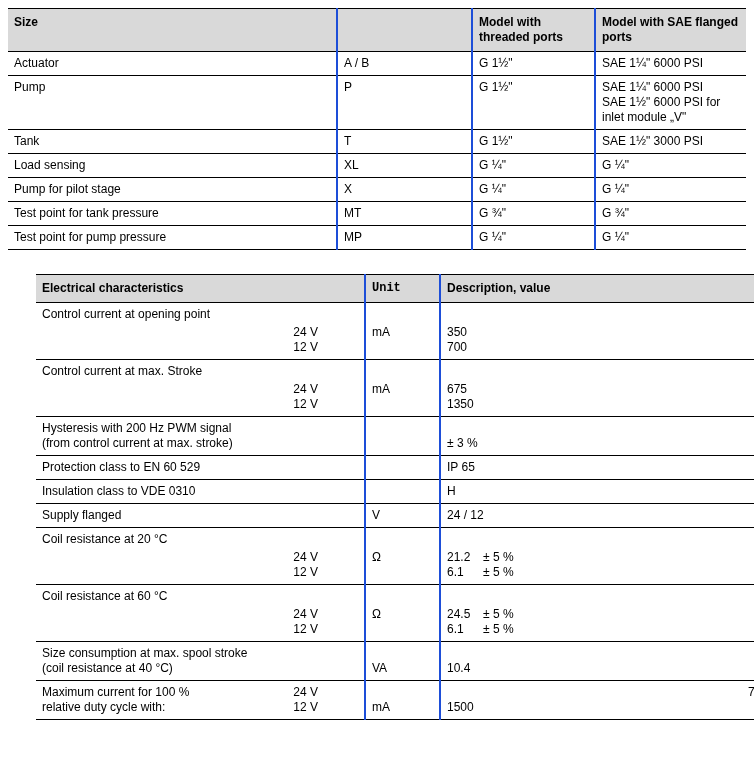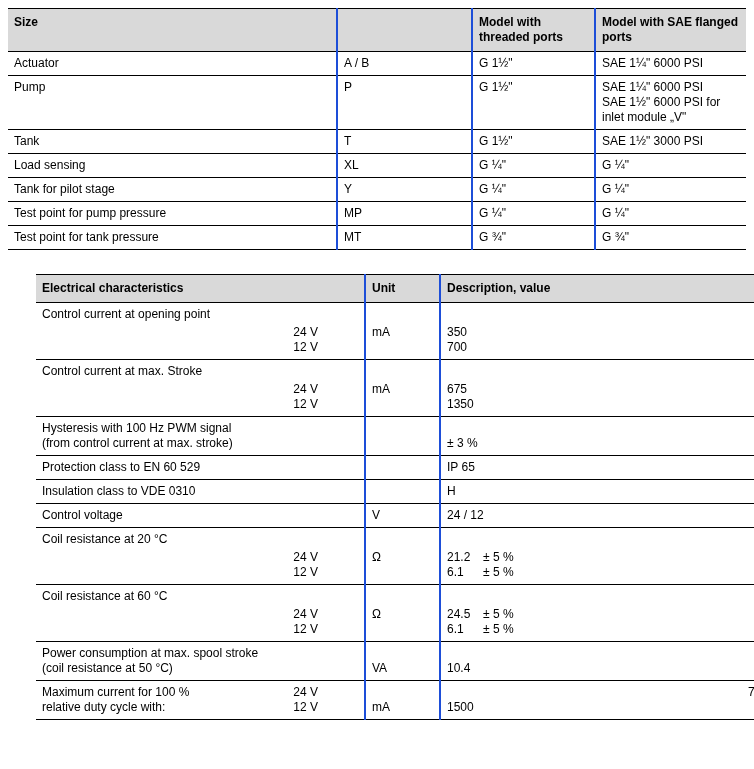--- a/index.html
+++ b/index.html
@@ -20,21 +20,21 @@
     padding: 4px 6px;
     vertical-align: top;
     text-align: left;
     font-weight: normal;
     overflow: hidden;
   }
   .dtable thead th { background: #d9d9d9; font-weight: bold; padding-top: 6px; padding-bottom: 6px; }
   .t1 th + th, .t1 td + td, .t2 th + th, .t2 td + td { border-left: 2px solid #1d4ed8; }
 
   .t2 { margin-top: 24px; margin-left: 28px; }
-  .ac { text-align: center; }
+  .ac { text-align: center; font-family: Liberation Mono, monospace; }
   .unit { text-align: center; }
 
   .subcol { margin-top: 3px; padding-right: 40px; text-align: right; }
   .ph { height: 15px; }
   .gap2 { height: 3px; }
   .num { display: inline-block; min-width: 36px; }
   .dual { display: flex; justify-content: space-between; padding-right: 40px; }
   .sp4 { padding-left: 4px; text-align: right; }
 </style>
 </head>
@@ -86,41 +86,41 @@
       </tr>
       <tr>
         <td>Load sensing</td>
         <td>XL</td>
         <td>G ¼"</td>
         <td>
           <div>G ¼"</div>
         </td>
       </tr>
       <tr>
-        <td>Tank for pilot stage</td>
-        <td>Y</td>
+        <td>Pump for pilot stage</td>
+        <td>X</td>
         <td>G ¼"</td>
         <td>
           <div>G ¼"</div>
+        </td>
+      </tr>
+      <tr>
+        <td>Test point for tank pressure</td>
+        <td>MT</td>
+        <td>G ¾"</td>
+        <td>
+          <div>G ¾"</div>
         </td>
       </tr>
       <tr>
         <td>Test point for pump pressure</td>
         <td>MP</td>
         <td>G ¼"</td>
         <td>
           <div>G ¼"</div>
-        </td>
-      </tr>
-      <tr>
-        <td>Test point for tank pressure</td>
-        <td>MT</td>
-        <td>G ¾"</td>
-        <td>
-          <div>G ¾"</div>
         </td>
       </tr>
     </tbody>
   </table>
 
   <table class="dtable t2">
     <colgroup>
       <col style="width:329px">
         <col style="width:75px">
         <col style="width:334px">
@@ -171,21 +171,21 @@
         <td>
           <div class="ph">&nbsp;</div>
             <div class="gap2"></div>
           <div>675</div>
           <div>1350</div>
         </td>
       </tr>
 
       <tr>
         <td>
-          <div>Hysteresis with 100 Hz PWM signal</div>
+          <div>Hysteresis with 200 Hz PWM signal</div>
           <div>(from control current at max. stroke)</div>
         </td>
         <td class="unit"></td>
         <td>
           <div class="ph">&nbsp;</div>
           <div>± 3 %</div>
         </td>
       </tr>
 
       <tr>
@@ -194,21 +194,21 @@
         <td>IP 65</td>
       </tr>
 
       <tr>
         <td>Insulation class to VDE 0310</td>
         <td class="unit"></td>
         <td>H</td>
       </tr>
 
       <tr>
-        <td>Control voltage</td>
+        <td>Supply flanged</td>
         <td class="unit">V</td>
         <td>24 / 12</td>
       </tr>
 
       <tr>
         <td>
           <div>Coil resistance at 20 °C</div>
           <div class="subcol">
             <div>24 V</div>
             <div>12 V</div>
@@ -243,22 +243,22 @@
         <td>
           <div class="ph">&nbsp;</div>
             <div class="gap2"></div>
           <div><span class="num">24.5</span><span>± 5 %</span></div>
           <div><span class="num">6.1</span><span>± 5 %</span></div>
         </td>
       </tr>
 
       <tr>
         <td>
-          <div>Power consumption at max. spool stroke</div>
-          <div>(coil resistance at 50 °C)</div>
+          <div>Size consumption at max. spool stroke</div>
+          <div>(coil resistance at 40 °C)</div>
         </td>
         <td class="unit">
           <div class="ph">&nbsp;</div>
           <div>VA</div>
         </td>
         <td>
           <div class="ph">&nbsp;</div>
           <div>10.4</div>
         </td>
       </tr>

